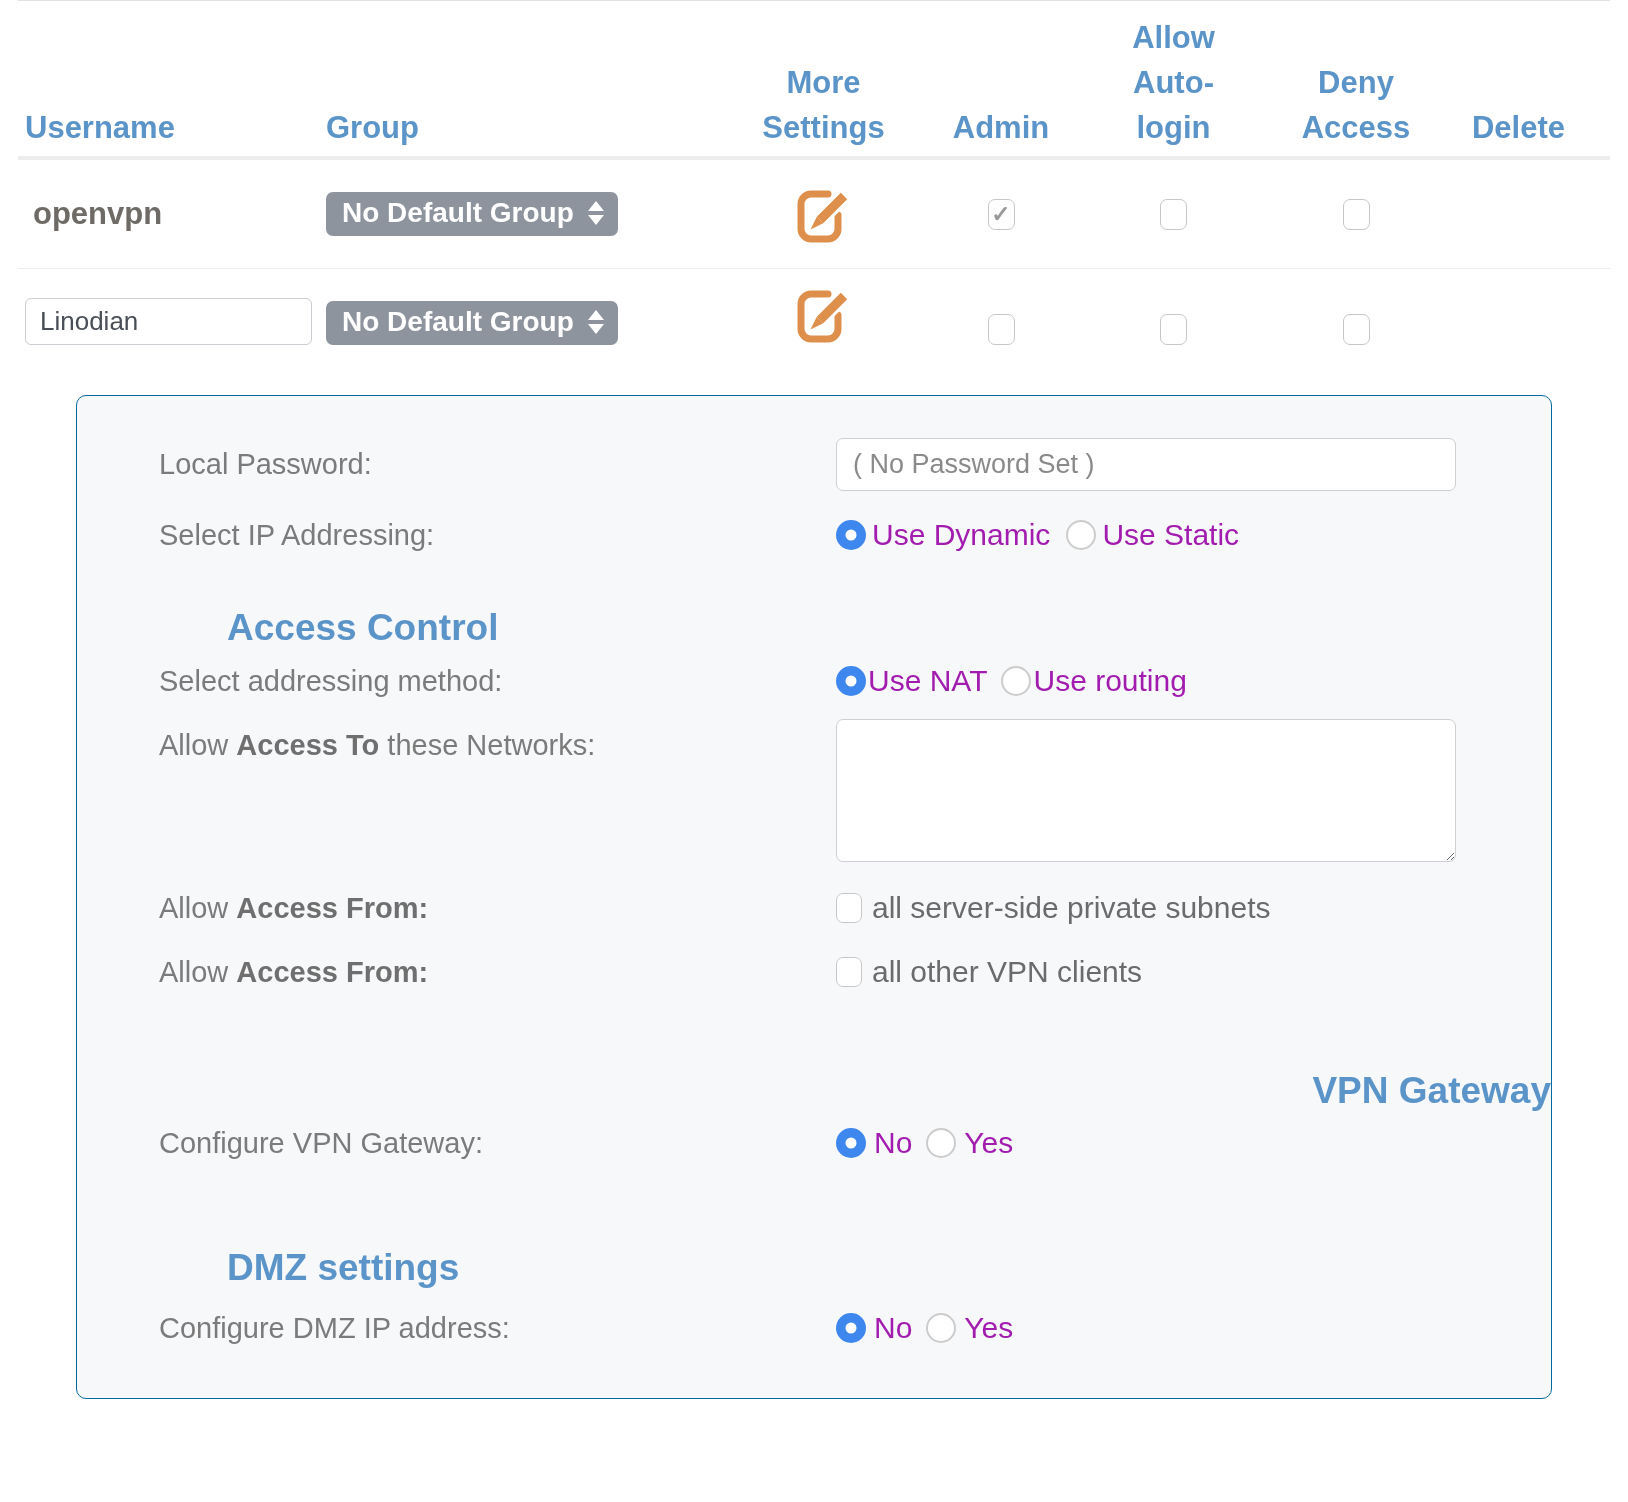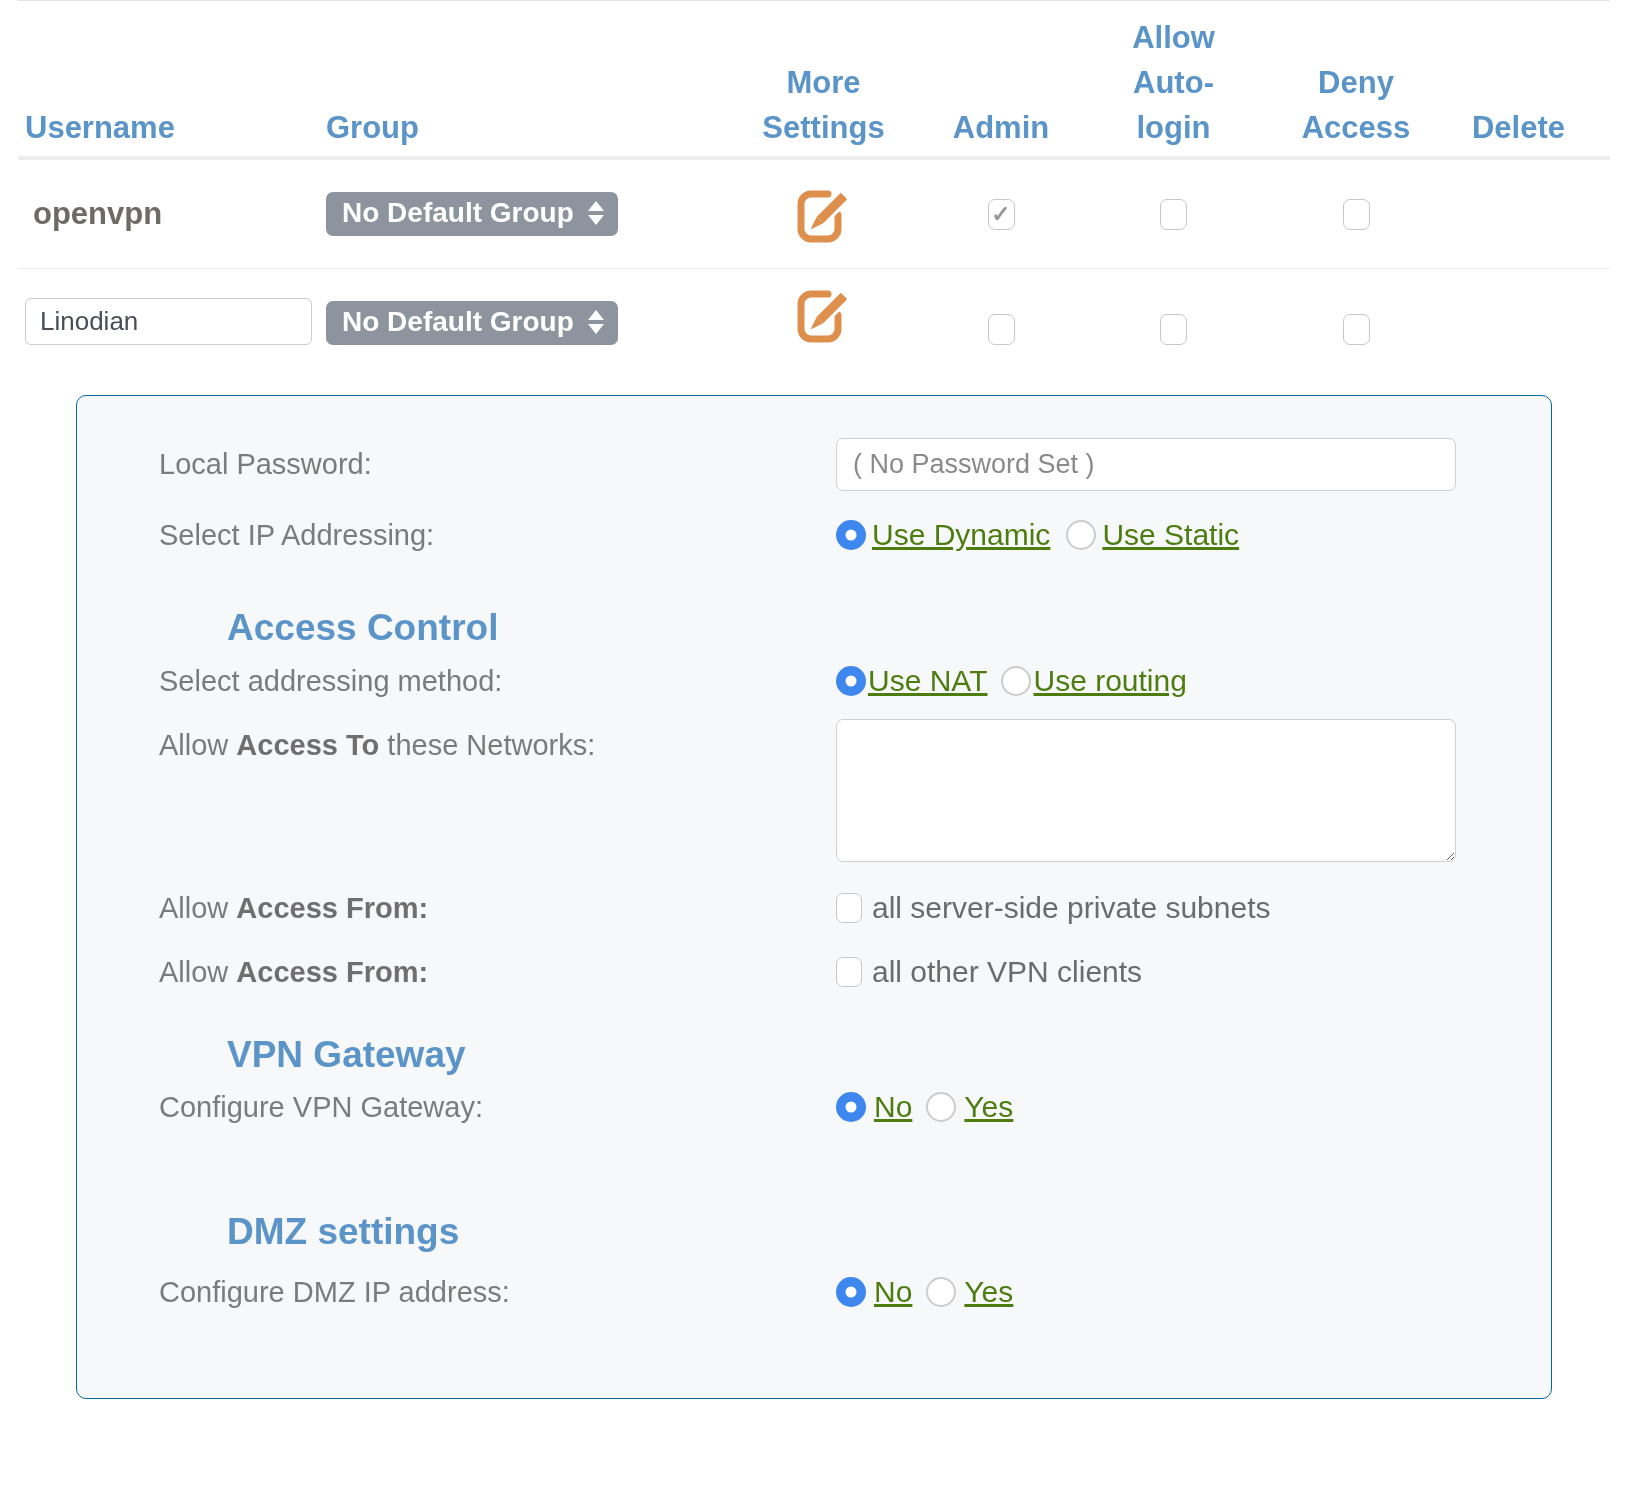--- a/index.html
+++ b/index.html
@@ -55,37 +55,37 @@
   .p-control { display:flex; align-items:center; }
   .top-align { align-items:flex-start; }
   .top-align .p-label { padding-top:10px; }
 
   .pw-input { width:620px; height:53px; border:1px solid #cfcfd4; border-radius:7px; background:#fff;
               font-family:"Liberation Sans",sans-serif; font-size:27px; color:#555; padding:0 16px; outline:none; }
   .pw-input::placeholder { color:#8a8a8a; opacity:1; }
 
   .heading { margin:0 0 0 150px; color:#5b94c8; font-size:37px; font-weight:bold; line-height:40px; }
   .h-ac  { margin-top:56px; }
-  .h-vpn { margin-top:46px; }
+  .h-vpn { margin-top:82px;text-align:right; }
   .h-dmz { margin-top:88px; }
 
   .r-ip     { margin-top:27px; }
   .r-method { margin-top:16px; }
   .r-accto  { margin-top:21px; }
   .r-from1  { margin-top:29px; }
   .r-from2  { margin-top:30px; }
   .r-gw     { margin-top:15px; }
   .r-dmz    { margin-top:23px; }
 
   .radio { width:30px; height:30px; border-radius:50%; background:#fff; border:2px solid #ccc;
            display:inline-block; position:relative; flex:none; cursor:pointer; }
   .radio.selected { background:#3d87ee; border:none; }
   .radio.selected::after { content:""; position:absolute; left:50%; top:50%; width:11px; height:11px;
            border-radius:50%; background:#fff; transform:translate(-50%,-50%); }
-  .radio-label { font-size:30px; color:#4d7c0f; cursor:pointer;text-decoration:underline; }
+  .radio-label { font-size:30px; color:#a21caf; cursor:pointer; }
   .gap6  { margin-left:6px; }
   .gap2  { margin-left:2px; }
   .gap16 { margin-left:16px; }
   .gap14 { margin-left:14px; }
   .gap8  { margin-left:8px; }
 
   .net-textarea { width:620px; height:143px; border:1px solid #cfcfd4; border-radius:7px; background:#fff;
            font-family:"Liberation Sans",sans-serif; font-size:26px; color:#555; padding:10px 14px;
            outline:none; resize:both; }
 

